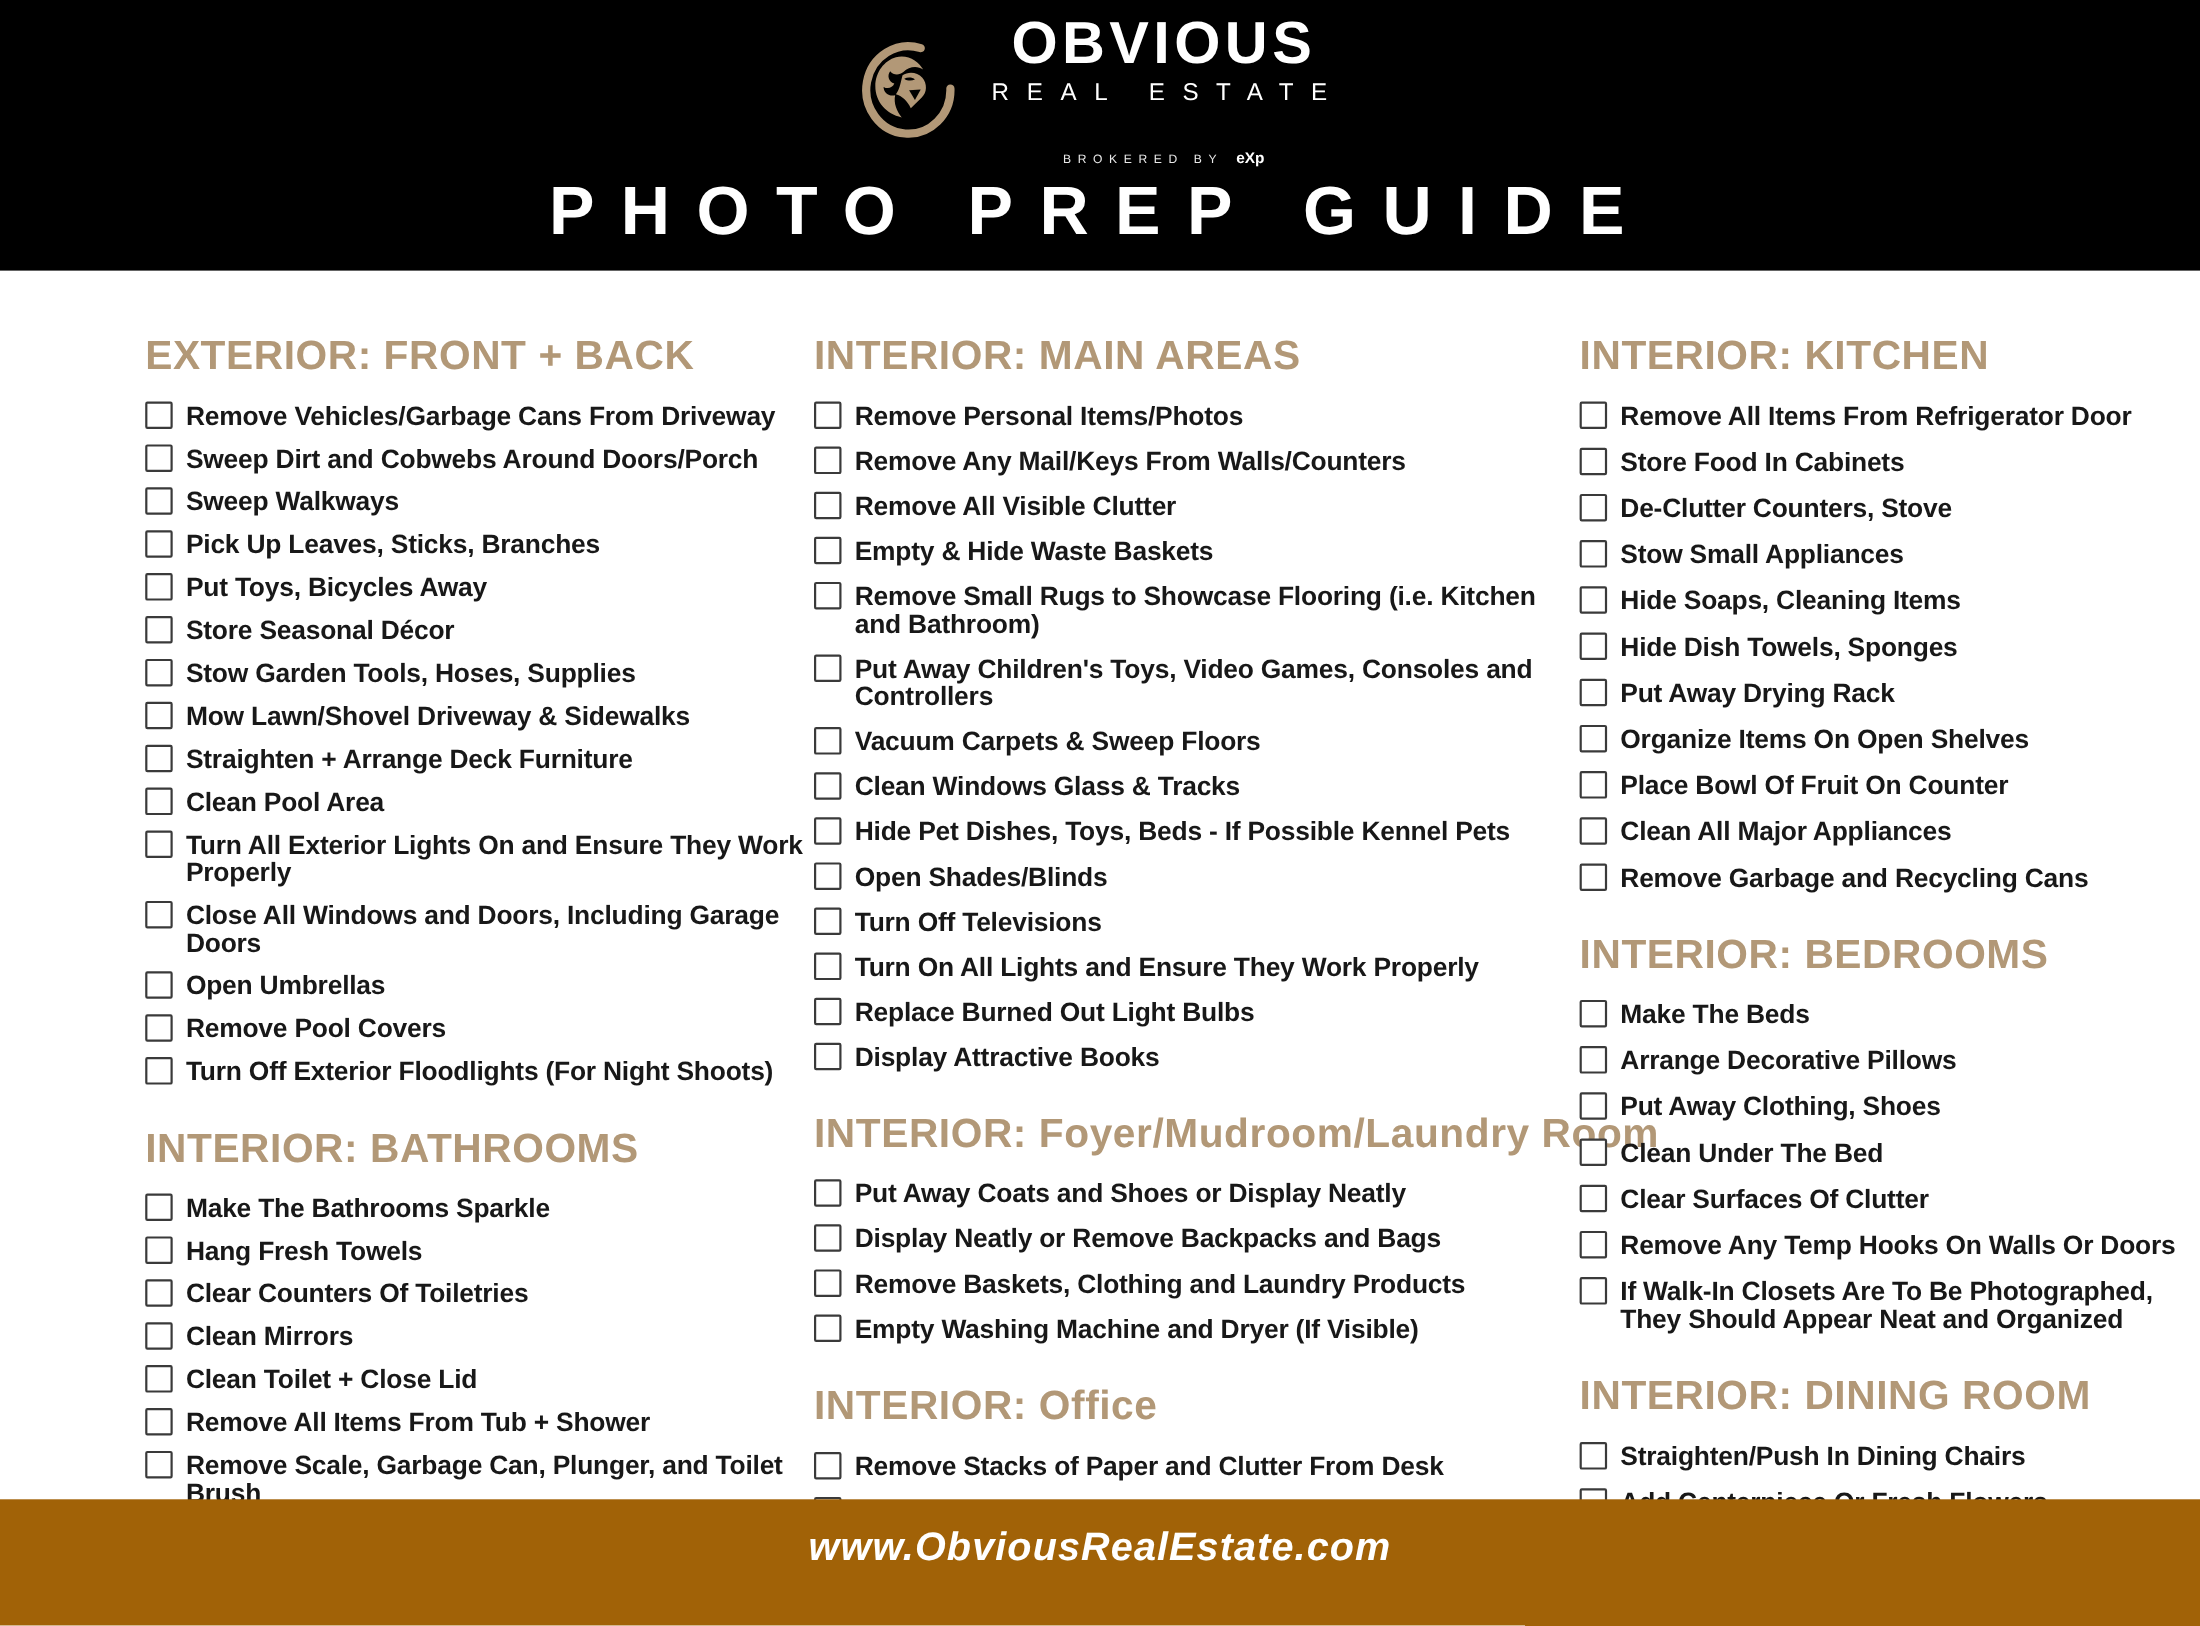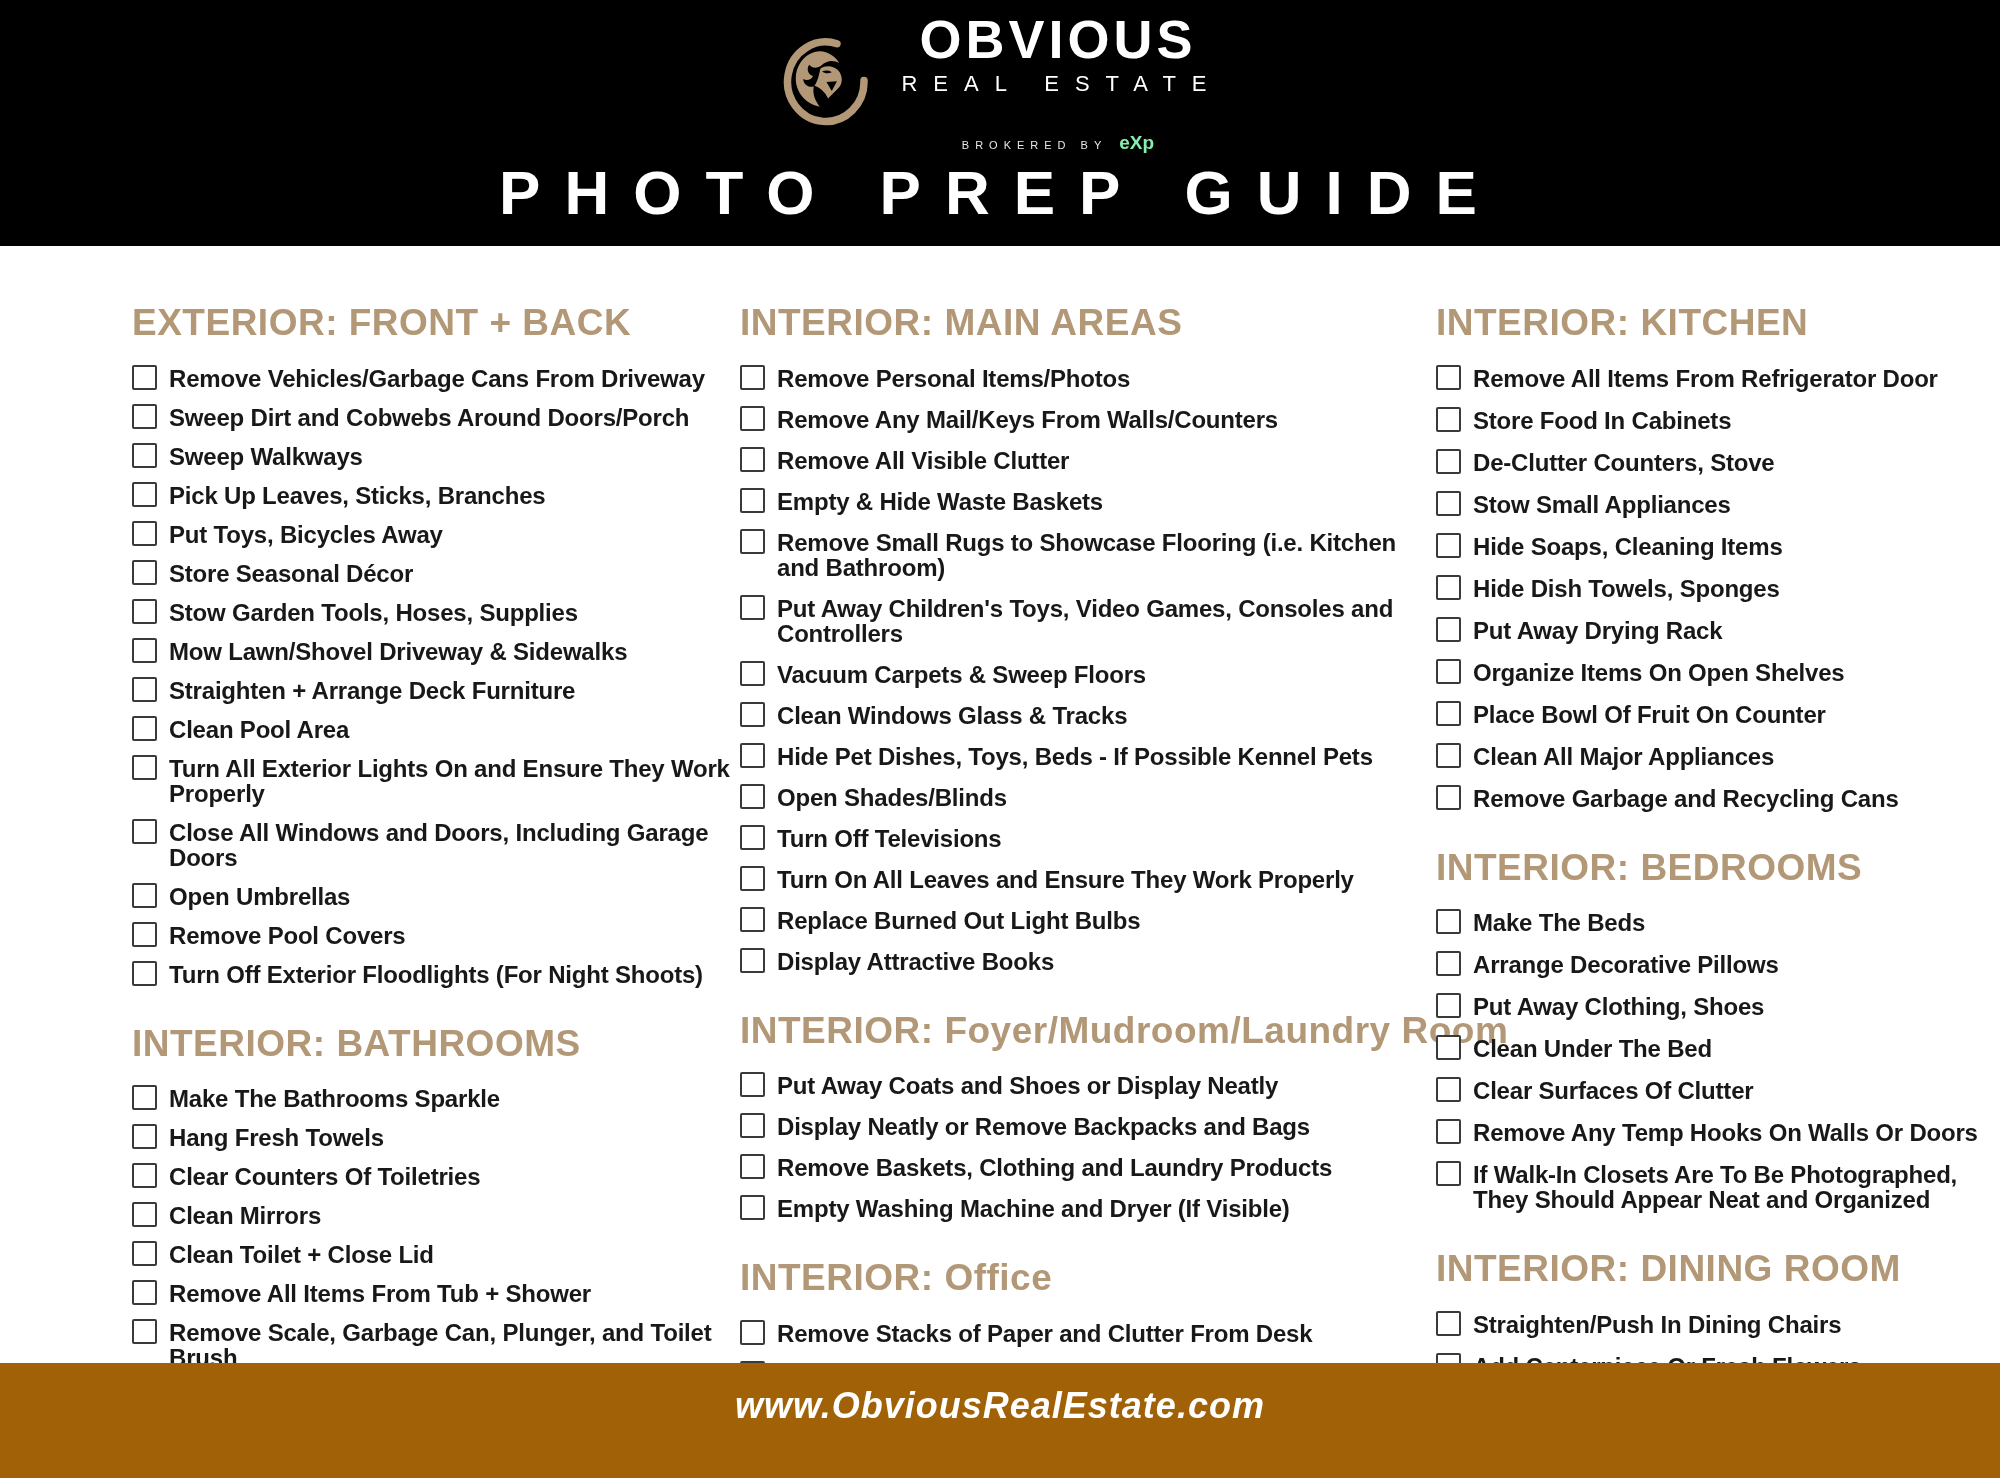--- a/index.html
+++ b/index.html
@@ -27,21 +27,21 @@
   }
   .brand-sub {
     font-size:22px; font-weight:400; letter-spacing:16px; line-height:1;
     margin-top:7px; color:#ffffff; text-indent:8px;
   }
   .brokered {
     display:flex; align-items:baseline; justify-content:center; gap:12px;
     margin-top:9px;
   }
   .brokered-label { font-size:11px; letter-spacing:6px; color:#e8e8e8; font-weight:400;margin-top:35px; }
-  .exp-logo { font-size:19px; font-weight:700; color:#86efac; letter-spacing:0; line-height:.7; }
+  .exp-logo { font-size:14px; font-weight:700; color:#ffffff; letter-spacing:0; line-height:.7; }
   .page-title {
     text-align:center; color:#ffffff;
     font-size:62px; font-weight:800; letter-spacing:24px;
     margin-top:6px; white-space:nowrap;
   }
 
   
   .col { position:absolute; top:256px; padding-top:47px; }
   .col-1 { left:132px;  width:600px; }
   .col-2 { left:740px;  width:700px; }
@@ -262,21 +262,21 @@
         <div class="item">
           <span class="checkbox" role="checkbox" aria-checked="false"></span>
           <span class="item-label">Open Shades/Blinds</span>
         </div>
         <div class="item">
           <span class="checkbox" role="checkbox" aria-checked="false"></span>
           <span class="item-label">Turn Off Televisions</span>
         </div>
         <div class="item">
           <span class="checkbox" role="checkbox" aria-checked="false"></span>
-          <span class="item-label">Turn On All Leaves and Ensure They Work Properly</span>
+          <span class="item-label">Turn On All Lights and Ensure They Work Properly</span>
         </div>
         <div class="item">
           <span class="checkbox" role="checkbox" aria-checked="false"></span>
           <span class="item-label">Replace Burned Out Light Bulbs</span>
         </div>
         <div class="item">
           <span class="checkbox" role="checkbox" aria-checked="false"></span>
           <span class="item-label">Display Attractive Books</span>
         </div>
       </div>

